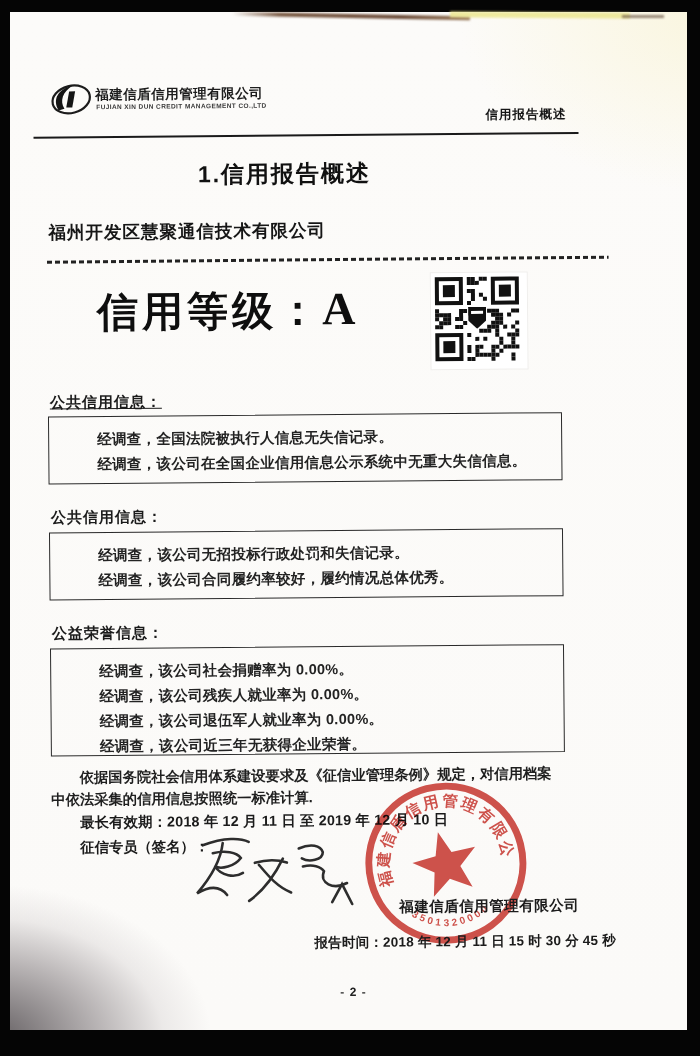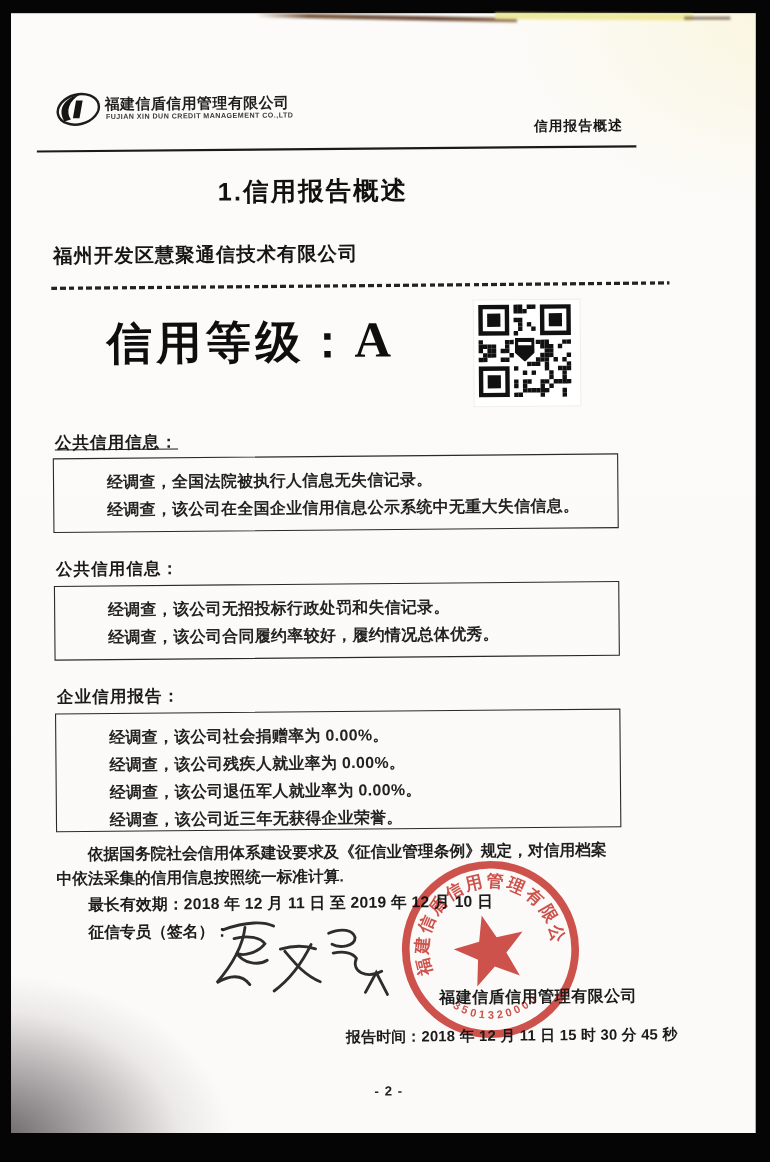--- a/index.html
+++ b/index.html
@@ -205,21 +205,21 @@
         <div class="sec-line">经调查，全国法院被执行人信息无失信记录。</div>
         <div class="sec-line">经调查，该公司在全国企业信用信息公示系统中无重大失信信息。</div>
       </div>
 
       <div class="sec-label" id="label2">公共信用信息：</div>
       <div class="sec-box" id="box2">
         <div class="sec-line">经调查，该公司无招投标行政处罚和失信记录。</div>
         <div class="sec-line">经调查，该公司合同履约率较好，履约情况总体优秀。</div>
       </div>
 
-      <div class="sec-label" id="label3">企业信用报告：</div>
+      <div class="sec-label" id="label3">公益荣誉信息：</div>
       <div class="sec-box" id="box3">
         <div class="sec-line">经调查，该公司社会捐赠率为 0.00%。</div>
         <div class="sec-line">经调查，该公司残疾人就业率为 0.00%。</div>
         <div class="sec-line">经调查，该公司退伍军人就业率为 0.00%。</div>
         <div class="sec-line">经调查，该公司近三年无获得企业荣誉。</div>
       </div>
 
       <div class="basis">
         <div class="indent">依据国务院社会信用体系建设要求及《征信业管理条例》规定，对信用档案</div>
         <div>中依法采集的信用信息按照统一标准计算.</div>

